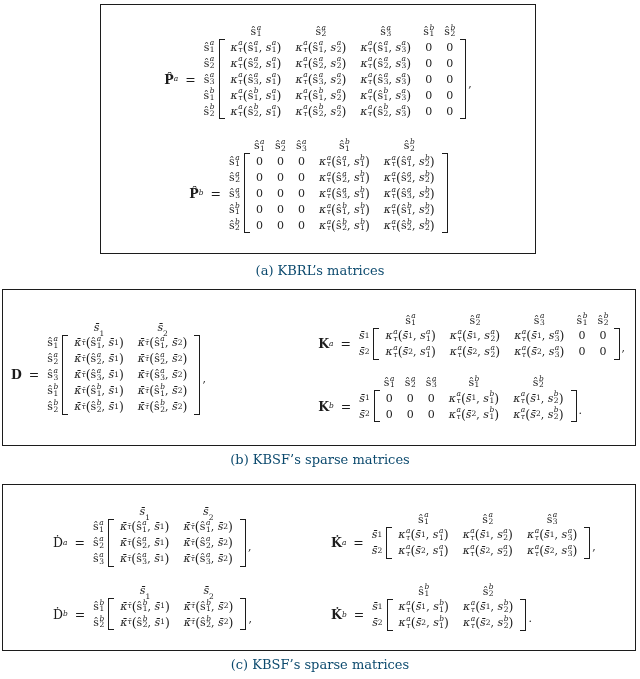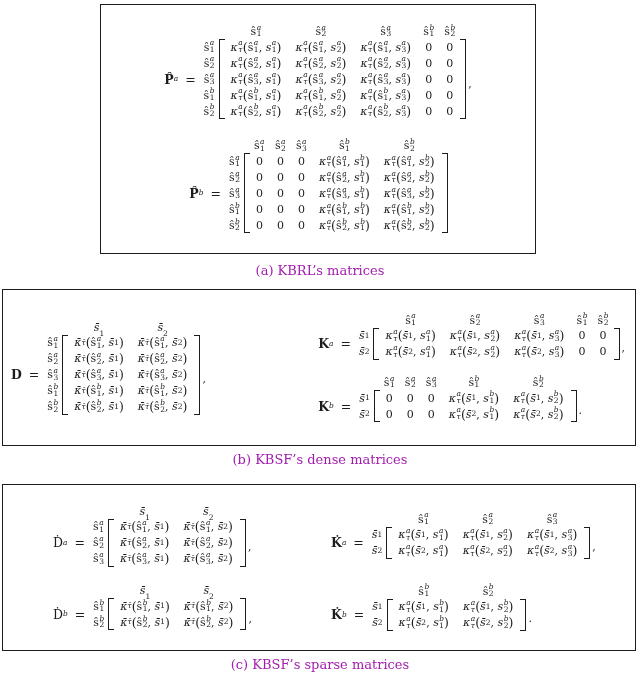--- a/index.html
+++ b/index.html
@@ -9,21 +9,21 @@
   #box-a{left:100px;top:4px;width:436px;height:250px;display:flex;flex-direction:column;
          justify-content:space-evenly;align-items:center;}
   #box-b{left:2px;top:289px;width:634px;height:157px;display:flex;flex-direction:row;
          align-items:center;justify-content:space-between;padding:4px 10px 4px 8px;}
   #box-c{left:2px;top:484px;width:634px;height:167px;display:flex;flex-direction:column;
          justify-content:space-evenly;padding:2px 6px;}
   .b-right{display:flex;flex-direction:column;gap:16px;align-items:flex-start;}
   .crow{display:flex;align-items:center;}
   .crow .cl{width:300px;box-sizing:border-box;padding-left:44px;display:flex;justify-content:flex-start;}
   .crow .cr{flex:1;display:flex;justify-content:flex-start;padding-left:22px;}
-  .cap{position:absolute;left:0;width:640px;text-align:center;font-size:13px;color:#a21caf;}
+  .cap{position:absolute;left:0;width:640px;text-align:center;font-size:13px;color:#0c4a6e;}
   #cap-a{top:263px;} #cap-b{top:452px;} #cap-c{top:657px;}
 
   
   .mat{display:grid;white-space:nowrap;font-size:11px;color:#1c1c1c;align-items:stretch;}
   .mat .cell{display:flex;align-items:center;justify-content:center;padding:0 7px;}
   .mat .rlab{display:flex;align-items:center;justify-content:flex-end;padding-right:4px;}
   .mat .clab{display:flex;align-items:flex-end;justify-content:center;padding:0 2px 1px 2px;}
   .mat .lb{width:5px;border:1.4px solid #1c1c1c;border-right:none;}
   .mat .rb{width:5px;border:1.4px solid #1c1c1c;border-left:none;}
   .mat .lhs{display:flex;align-items:center;margin-right:4px;font-size:12.5px;}
@@ -1336,21 +1336,21 @@
                 <span class="d">2</span>
               </span>
               <span class="big">)</span>
             </div>
             <div class="rb" style="grid-area: 2 / 9 / span 2;"></div>
             <div class="punct" style="grid-area: 2 / 10 / span 2; align-self: center;">.</div>
           </div>
         </div>
     </div>
   </div>
-  <div class="cap" id="cap-b">(b) KBSF’s dense matrices</div>
+  <div class="cap" id="cap-b">(b) KBSF’s sparse matrices</div>
 
   <div class="box" id="box-c">
     <div class="crow">
       <div class="cl">
         <div>
             <div class="mat" style="grid-template-columns: auto auto 5px repeat(2, auto) 5px auto; grid-template-rows: auto repeat(3, 16px);">
               <div class="lhs" style="grid-area: 2 / 1 / span 3; align-self: center;">
                 <span>Ḋ</span>
                 <span class="sup it">a</span>
                 <span>&nbsp;</span>

